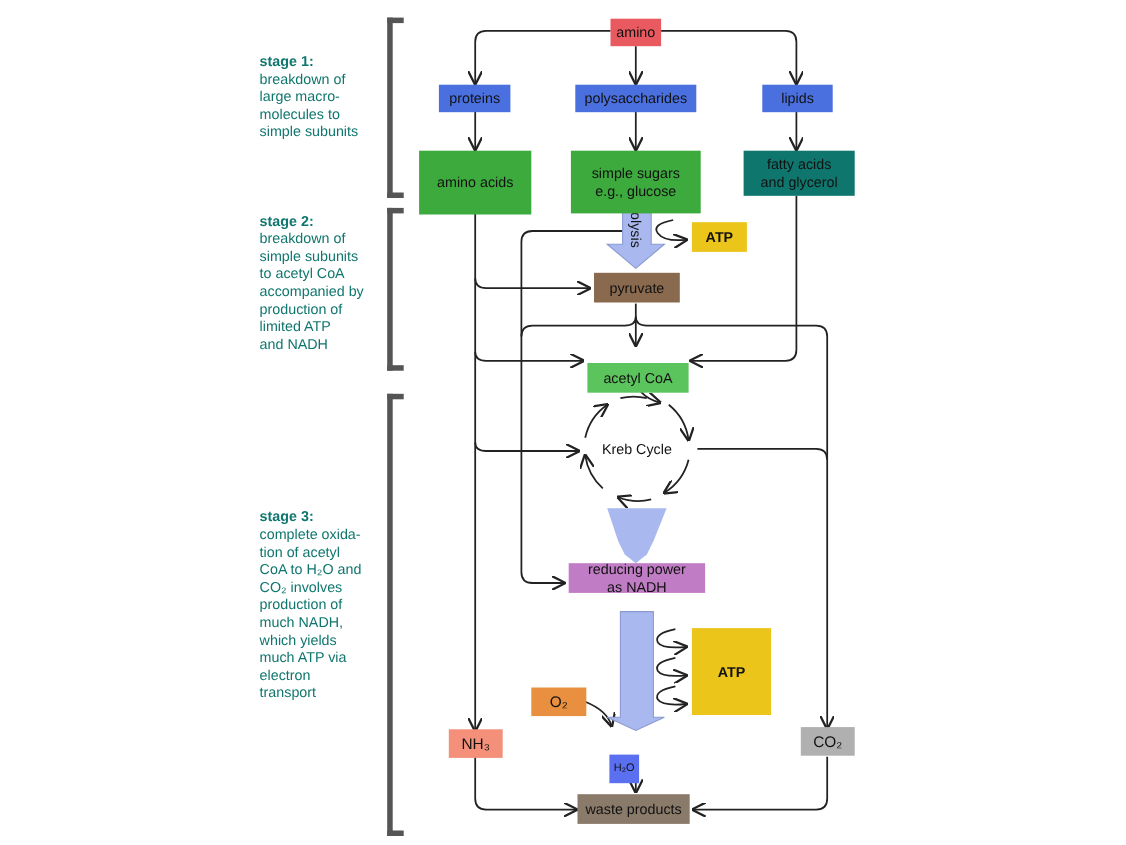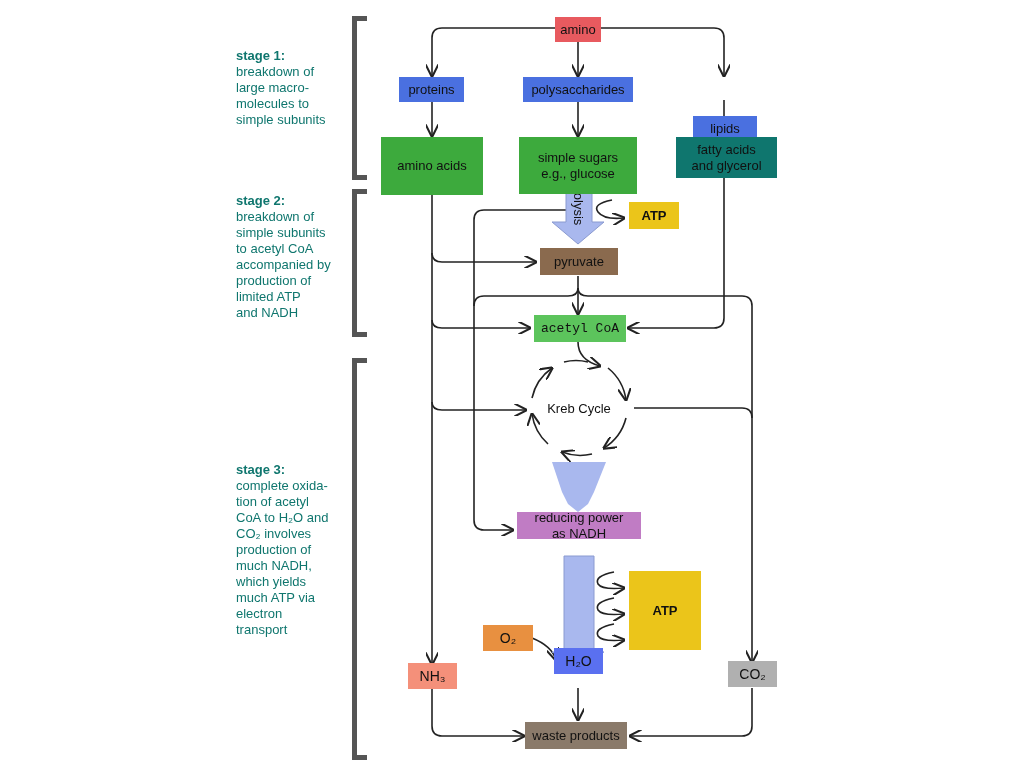--- a/index.html
+++ b/index.html
@@ -108,37 +108,37 @@
   <polygon points="552,462 606,462 594,492 588,504 578,512 568,504 562,492" fill="#a9b8ee"></polygon>
   <polygon points="564,556 594,556 594,652 604,652 578,664 552,652 564,652" fill="#a9b8ee" stroke="#8a9ad0" stroke-width="1"></polygon>
 </svg>
 
 <div class="vlabel" style="left:546px; top:190px; width:64px; text-align:center;">glycolysis</div>
 
 <div class="node" style="left:555px; top:17px; width:46px; height:25px; background:#e85a5f;">amino</div>
 
 <div class="node" style="left:399px; top:77px; width:65px; height:25px; background:#4a70e0;">proteins</div>
 <div class="node" style="left:523px; top:77px; width:110px; height:25px; background:#4a70e0;">polysaccharides</div>
-<div class="node" style="left:693px; top:77px; width:64px; height:25px; background:#4a70e0;margin-top:39px;">lipids</div>
+<div class="node" style="left:693px; top:77px; width:64px; height:25px; background:#4a70e0;">lipids</div>
 
 <div class="node" style="left:381px; top:137px; width:102px; height:58px; background:#3daa3d;">amino acids</div>
 <div class="node" style="left:519px; top:137px; width:118px; height:57px; background:#3daa3d; white-space:pre-line;">simple sugars
 e.g., glucose</div>
 <div class="node" style="left:676px; top:137px; width:101px; height:41px; background:#0f766e; white-space:pre-line;">fatty acids
 and glycerol</div>
 
 <div class="node" style="left:629px; top:202px; width:50px; height:27px; background:#ebc51a; font-weight:bold;">ATP</div>
 <div class="node" style="left:540px; top:248px; width:78px; height:27px; background:#8a6a4e;">pyruvate</div>
-<div class="node" style="left:534px; top:315px; width:92px; height:27px; background:#5cc45c;font-family:Liberation Mono, monospace;">acetyl CoA</div>
+<div class="node" style="left:534px; top:330px; width:92px; height:27px; background:#5cc45c;">acetyl CoA</div>
 
 <div class="node" style="left:538px; top:398px; width:82px; height:22px; background:transparent;">Kreb Cycle</div>
 
 <div class="node" style="left:517px; top:512px; width:124px; height:27px; background:#c07cc4; white-space:pre-line;">reducing power
 as NADH</div>
 
 <div class="node" style="left:629px; top:571px; width:72px; height:79px; background:#ebc51a; font-weight:bold;">ATP</div>
 
 <div class="node" style="left:483px; top:625px; width:50px; height:26px; background:#e89040; font-size:14px;">O₂</div>
 <div class="node" style="left:408px; top:663px; width:49px; height:26px; background:#f4907a; font-size:14px;">NH₃</div>
-<div class="node" style="left:554px; top:648px; width:49px; height:26px; background:#5a70f0; font-size:14px;">H₂O</div>
+<div class="node" style="left:554px; top:686px; width:27px; height:26px; background:#5a70f0; font-size:10px;">H₂O</div>
 <div class="node" style="left:728px; top:661px; width:49px; height:26px; background:#b0b0b0; font-size:14px;">CO₂</div>
 
 <div class="node" style="left:525px; top:722px; width:102px; height:27px; background:#8a7a6a;">waste products</div>
 
 </body></html>

